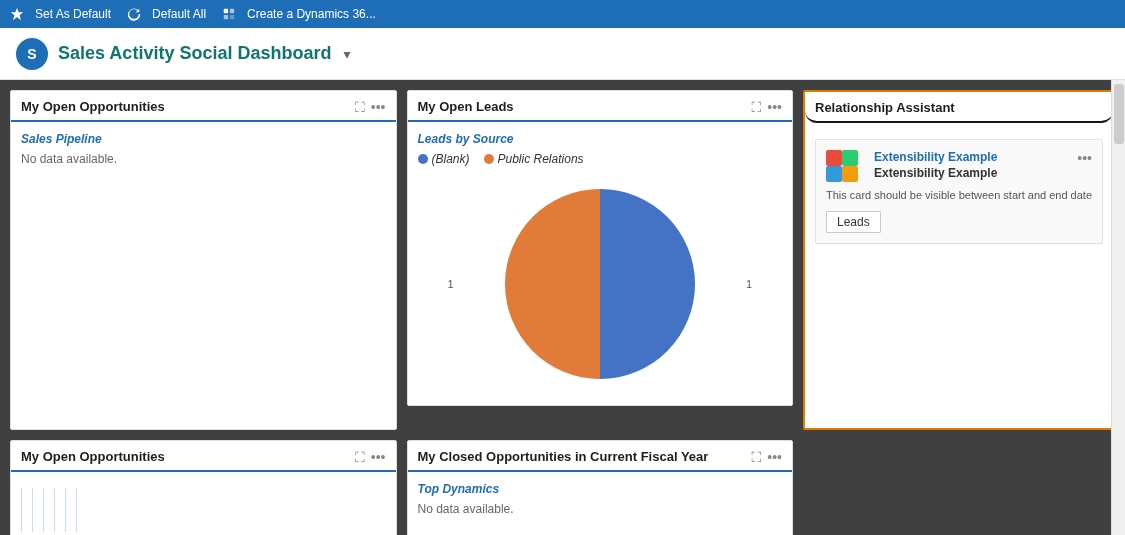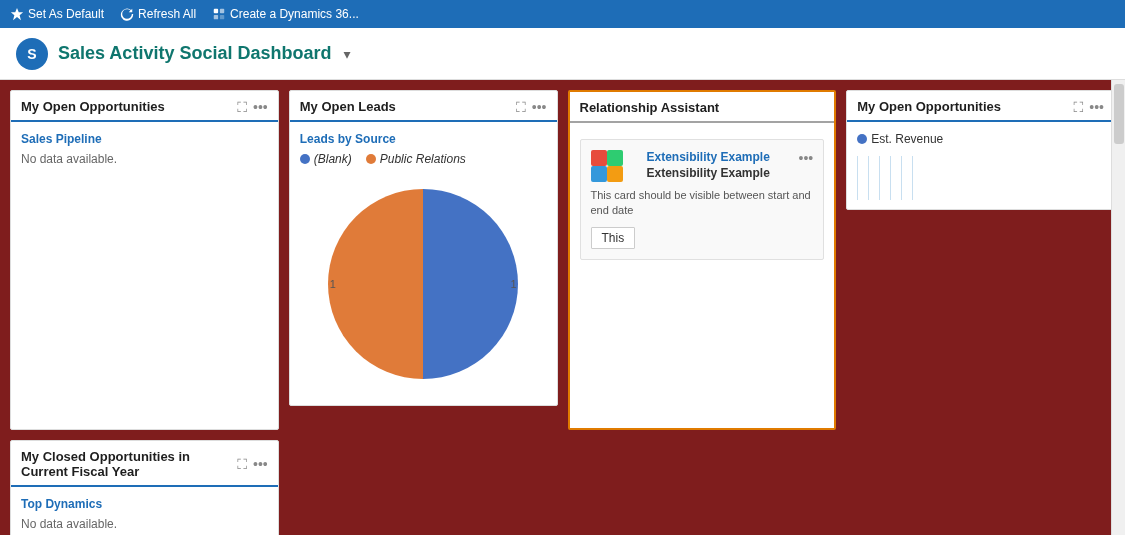--- a/index.html
+++ b/index.html
@@ -12,21 +12,21 @@
       display: flex;
       align-items: center;
       padding: 0 10px;
       gap: 16px;
     }
     .top-bar-item {
       color: #fff;
       font-size: 12px;
       display: flex;
       align-items: flex-start;
-      gap: 4px;
+      gap: 11px;
       cursor: pointer;
       white-space: nowrap;
     }
     .top-bar-item svg { width: 14px; height: 14px; fill: #fff; }
 
     
     .header-bar {
       background: #fff;
       height: 52px;
       display: flex;
@@ -50,26 +50,26 @@
     }
     .header-chevron {
       color: #666;
       font-size: 14px;
       cursor: pointer;
       margin-left: 2px;
     }
 
     
     .main-content {
-      background: #7f1d1d;
+      background: #404040;
       height: calc(535px - 80px);
       padding: 10px;
       overflow-y: auto;
       display: grid;
-      grid-template-columns: 1fr 1fr 1fr 1fr;
+      grid-template-columns: 1fr 1fr;
       grid-template-rows: auto auto;
       gap: 10px;
     }
 
     
     .card {
       background: #fff;
       border: 1px solid #ddd;
       border-radius: 2px;
       display: flex;
@@ -105,20 +105,21 @@
       flex: 1;
       overflow: hidden;
     }
 
     
     .section-label {
       font-size: 12px;
       font-weight: 600;
       color: #1e6db7;
       margin-bottom: 6px;
+      font-style: italic;
     }
     .no-data {
       font-size: 12px;
       color: #666;
     }
 
     
     .legend {
       display: flex;
       gap: 14px;
@@ -153,38 +154,39 @@
       color: #555;
     }
     .pie-label.left { left: 30px; }
     .pie-label.right { right: 30px; }
 
     
     .card.relationship {
       border: 2px solid #e07b00;
     }
     .card.relationship .card-header {
-      border-bottom: 2px solid #a3a3a3;
+      border-bottom: 2px solid #0f172a;
+      border-radius: 12px;
     }
     .ra-card-item {
       background: #f9f9f9;
       border: 1px solid #e0e0e0;
       border-radius: 2px;
       padding: 10px;
       margin-top: 6px;
     }
     .ra-card-top {
       display: flex;
       align-items: flex-start;
       justify-content: space-between;
     }
     .ra-card-left {
       display: flex;
       align-items: flex-start;
-      gap: 24px;
+      gap: 16px;
     }
     .ra-icon {
       width: 32px; height: 32px;
       flex-shrink: 0;
     }
     .ra-card-title {
       font-size: 12px;
       color: #1e6db7;
       font-weight: 600;
       margin-bottom: 2px;
@@ -282,21 +284,21 @@
     <div class="top-bar-item">
       <svg viewBox="0 0 16 16">
           <polygon points="8,1 10,6 15,6 11,9.5 12.5,15 8,11.5 3.5,15 5,9.5 1,6 6,6" fill="#fff"></polygon>
         </svg>
       <span>Set As Default</span>
     </div>
     <div class="top-bar-item">
       <svg viewBox="0 0 16 16">
           <path d="M13.5 8A5.5 5.5 0 1 1 8 2.5c1.5 0 2.9.6 3.9 1.6L10 6h4V2l-1.4 1.4A7 7 0 1 0 15 8h-1.5z" fill="#fff"></path>
         </svg>
-      <span>Refresh All</span>
+      <span>Default All</span>
     </div>
     <div class="top-bar-item">
       <svg viewBox="0 0 16 16">
           <rect x="2" y="2" width="5" height="5" rx="1" fill="#fff"></rect>
           <rect x="9" y="2" width="5" height="5" rx="1" fill="#fff" opacity="0.6"></rect>
           <rect x="2" y="9" width="5" height="5" rx="1" fill="#fff" opacity="0.6"></rect>
           <rect x="9" y="9" width="5" height="5" rx="1" fill="#fff" opacity="0.3"></rect>
         </svg>
       <span>Create a Dynamics 36...</span>
     </div>
@@ -376,38 +378,34 @@
                 <rect x="16" y="16" width="16" height="16" fill="#f39c12" rx="2"></rect>
               </svg>
               <div>
                 <div class="ra-card-title">Extensibility Example</div>
                 <div class="ra-card-subtitle">Extensibility Example</div>
               </div>
             </div>
             <span class="ra-more">•••</span>
           </div>
           <div class="ra-card-desc">This card should be visible between start and end date</div>
-          <button class="ra-open-btn">This</button>
+          <button class="ra-open-btn">Leads</button>
         </div>
       </div>
     </div>
 
     <div class="card card-bottom" style="height: 120px;">
       <div class="card-header">
         <span class="card-title">My Open Opportunities</span>
         <div class="card-header-icons">
           <span class="card-icon-btn">⛶</span>
           <span class="card-icon-btn">•••</span>
         </div>
       </div>
       <div class="card-body">
-        <div class="est-rev-legend">
-          <div class="legend-dot" style="background:#4472c4;"></div>
-          <span>Est. Revenue</span>
-        </div>
         <div class="bar-chart-area">
           <div class="bar-line"></div>
           <div class="bar-line"></div>
           <div class="bar-line"></div>
           <div class="bar-line"></div>
           <div class="bar-line"></div>
           <div class="bar-line"></div>
         </div>
       </div>
     </div>

